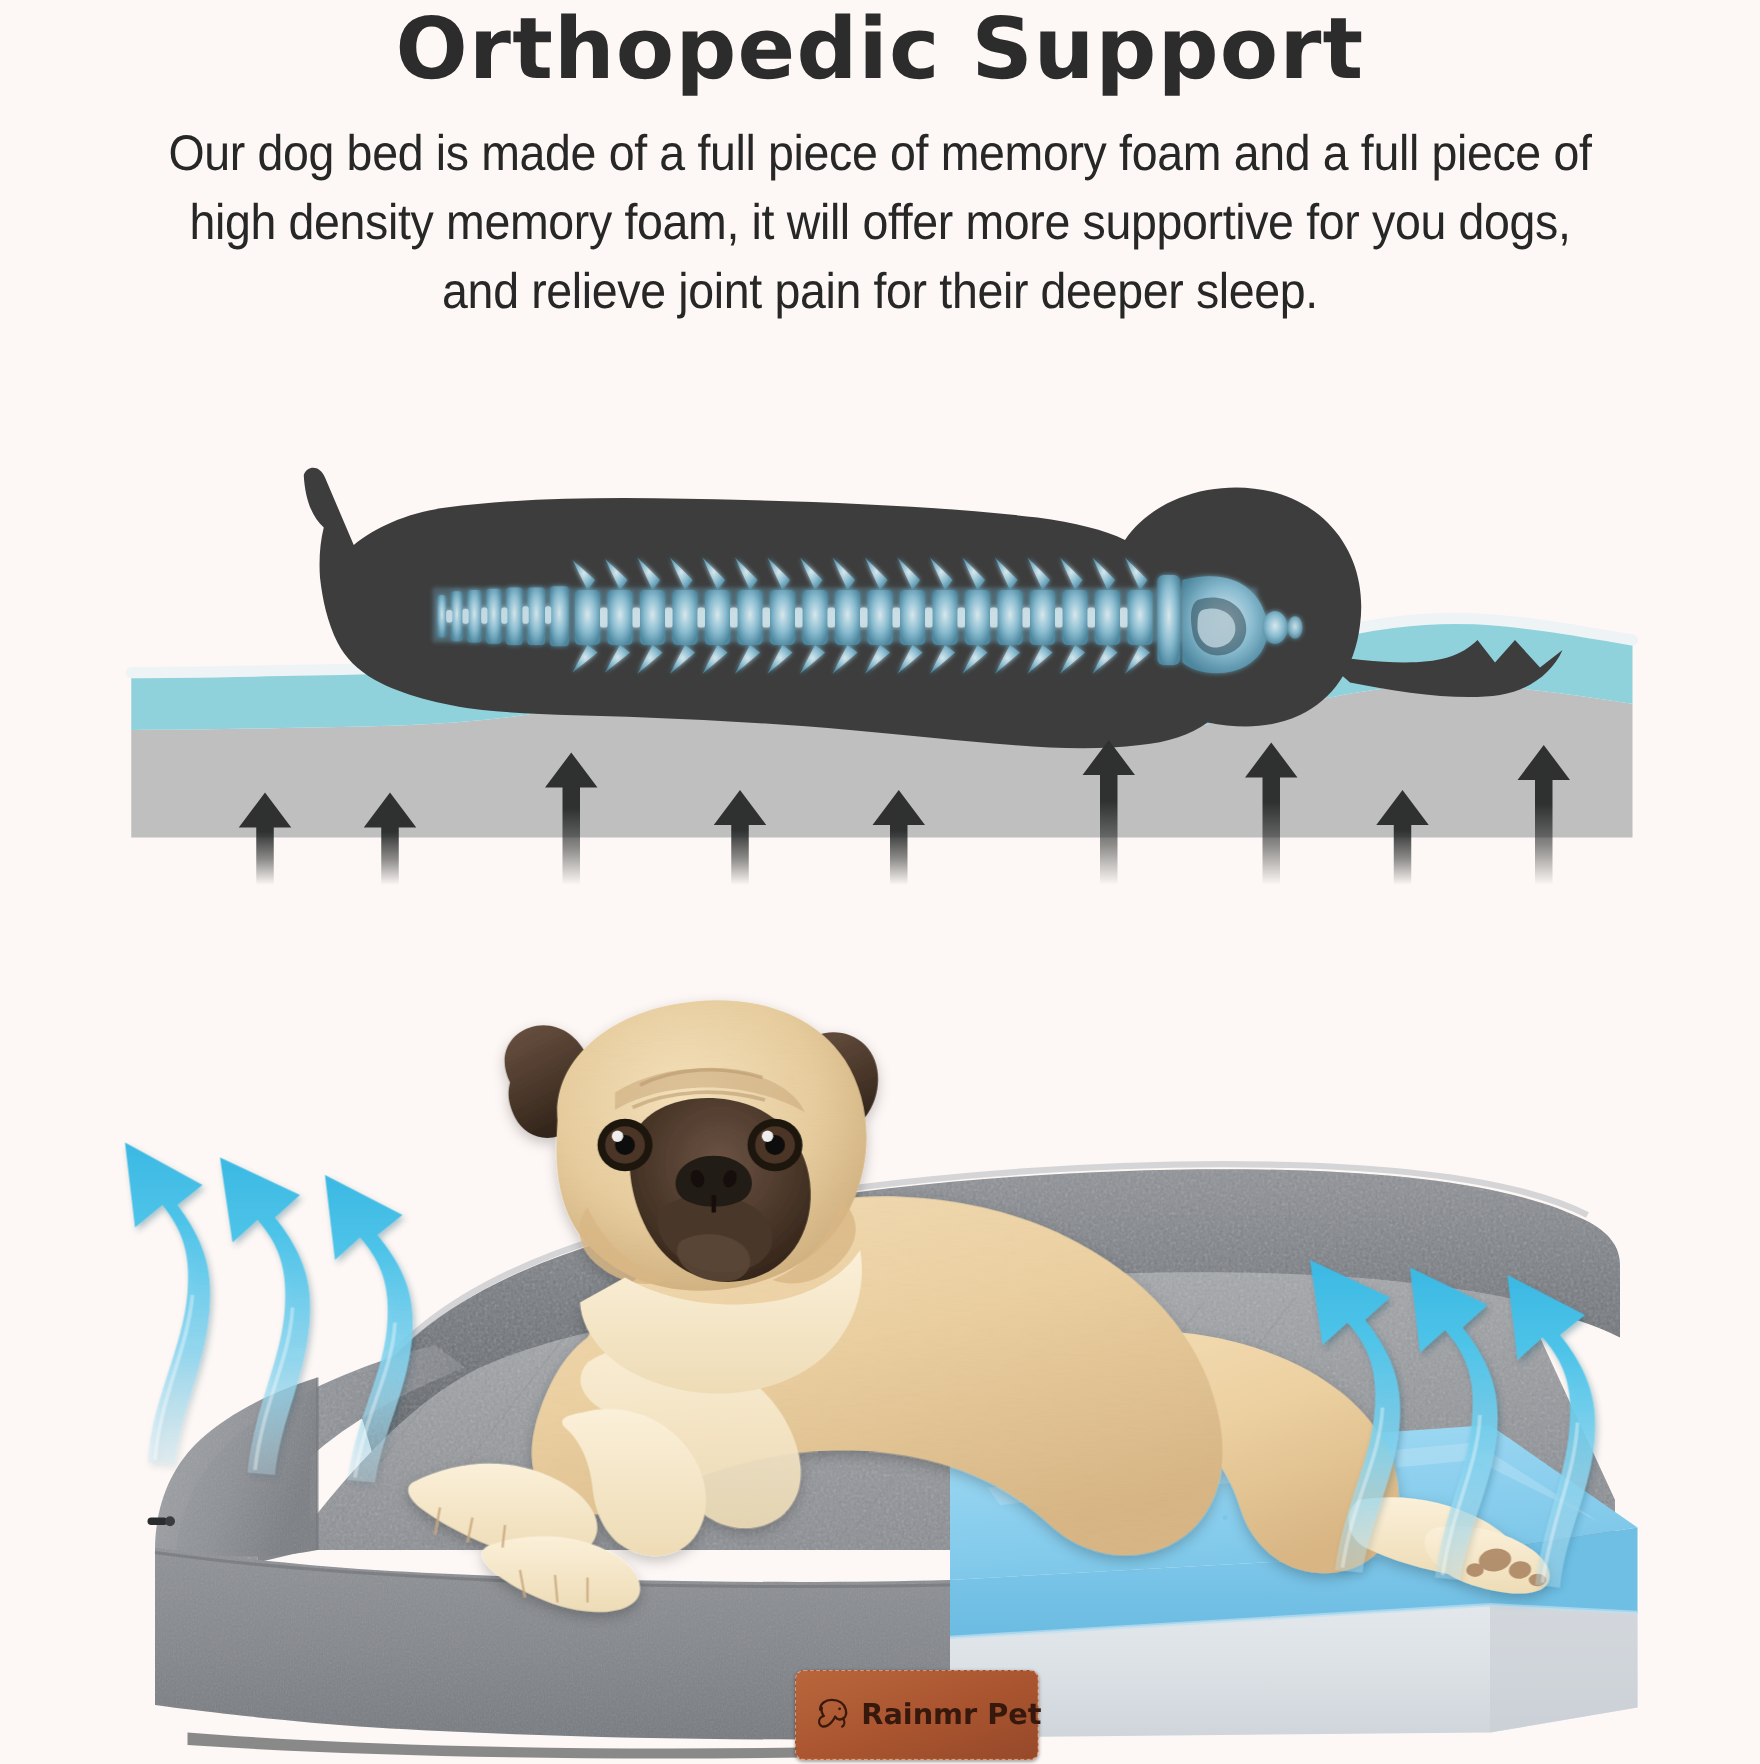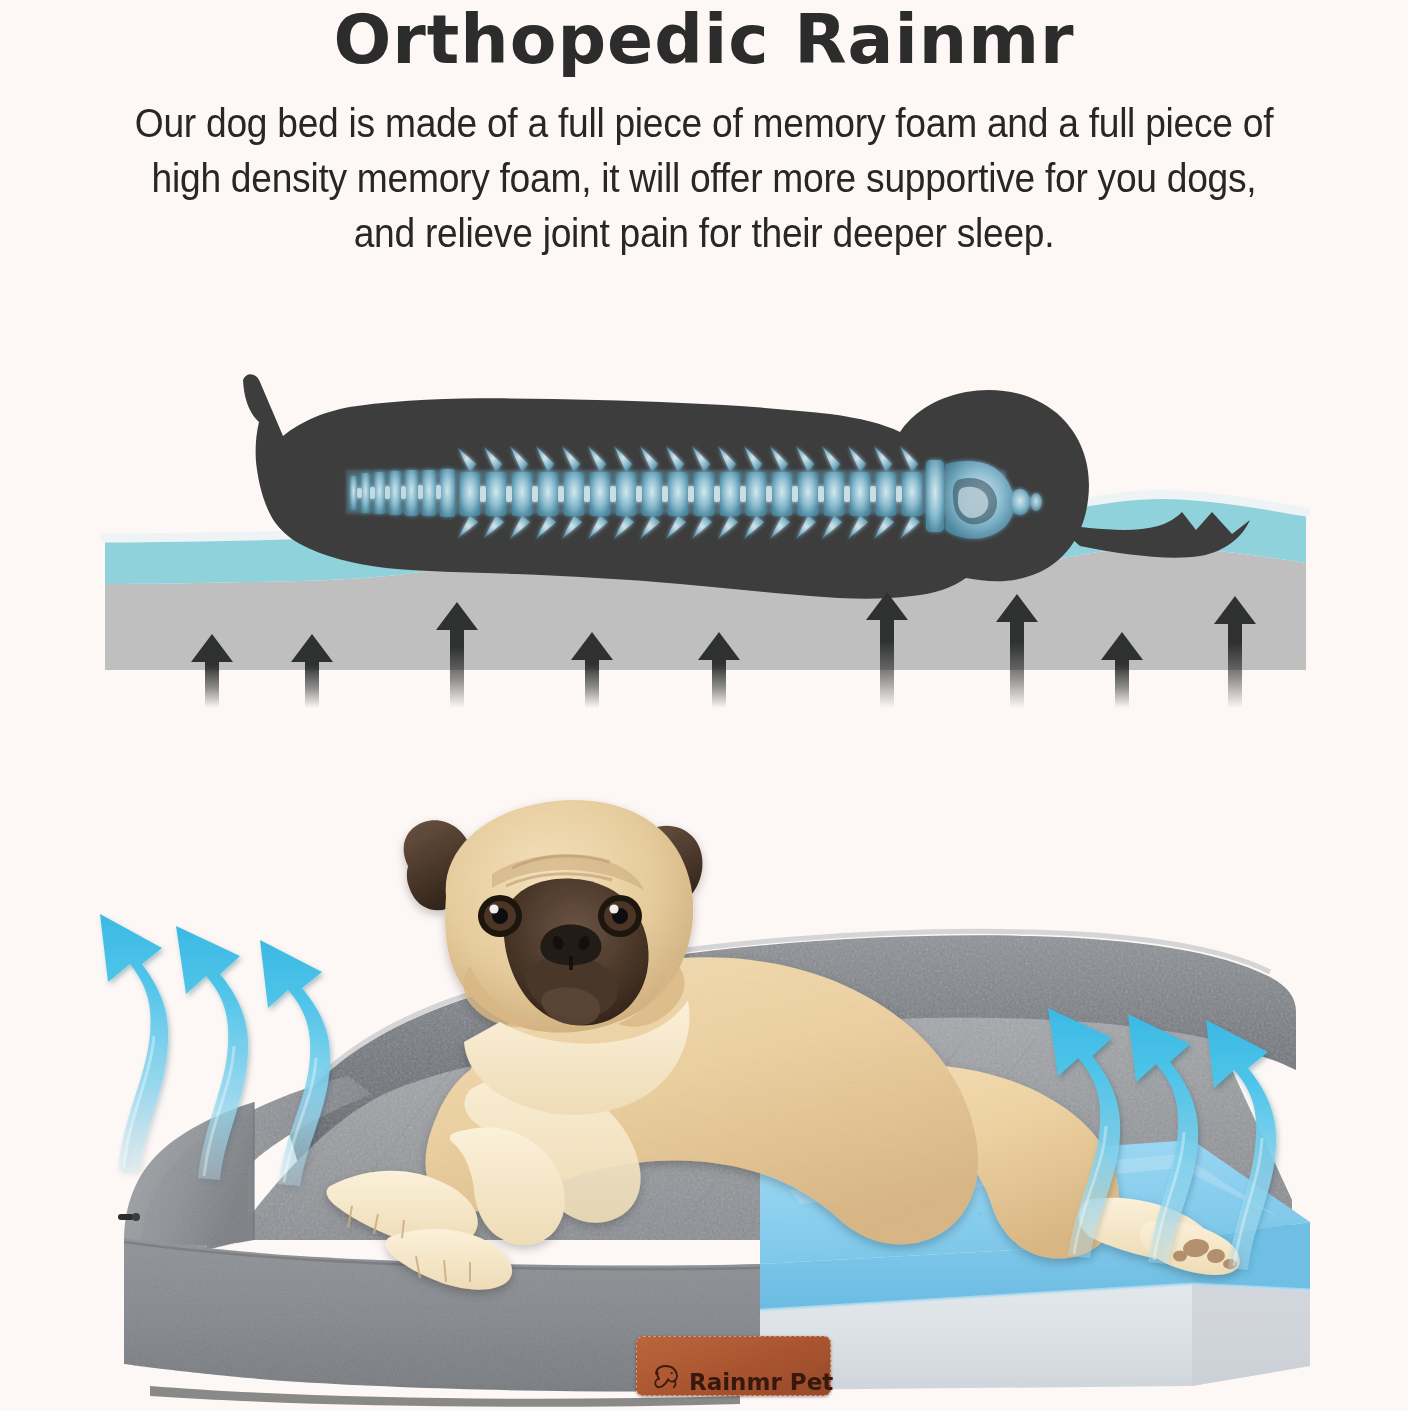--- a/index.html
+++ b/index.html
@@ -63,46 +63,46 @@
     height: 641px;
   }
   .product svg { display: block; }
 
   
   .brand-patch {
     position: absolute;
     left: 636px;
     top: 1336px;
     width: 195px;
-    height: 60px;
+    height: 72px;
     background: linear-gradient(160deg, #b9663c 0%, #a9542f 55%, #96492a 100%);
     border-radius: 7px;
     border: 1px dashed rgba(255,225,200,0.50);
     box-shadow: 0 1px 3px rgba(0,0,0,0.35);
     display: flex;
-    align-items: flex-end;
+    align-items: center;
     gap: 6px;
     padding-left: 12px;
     z-index: 40;
   }
   .brand-patch .dog-logo { width: 34px; height: 34px; flex: 0 0 34px; }
   .brand-patch .brand-text {
     font-family: "DejaVu Sans", sans-serif;
     font-size: 23px;
     font-weight: bold;
     color: #37180d;
     letter-spacing: 0px;
     white-space: nowrap;
   }
 </style>
 </head>
 <body>
 
 <div class="header">
-  <div class="page-title">Orthopedic Rainmr</div>
+  <div class="page-title">Orthopedic Support</div>
 
   <div class="page-subtitle">
     <span class="ln">Our dog bed is made of a full piece of memory foam and a full piece of</span>
     <span class="ln">high density memory foam, it will offer more supportive for you dogs,</span>
     <span class="ln">and relieve joint pain for their deeper sleep.</span>
   </div>
 </div>
 
 <div class="diagram">
 <svg width="1408" height="360" viewBox="0 0 1408 360" xmlns="http://www.w3.org/2000/svg">

